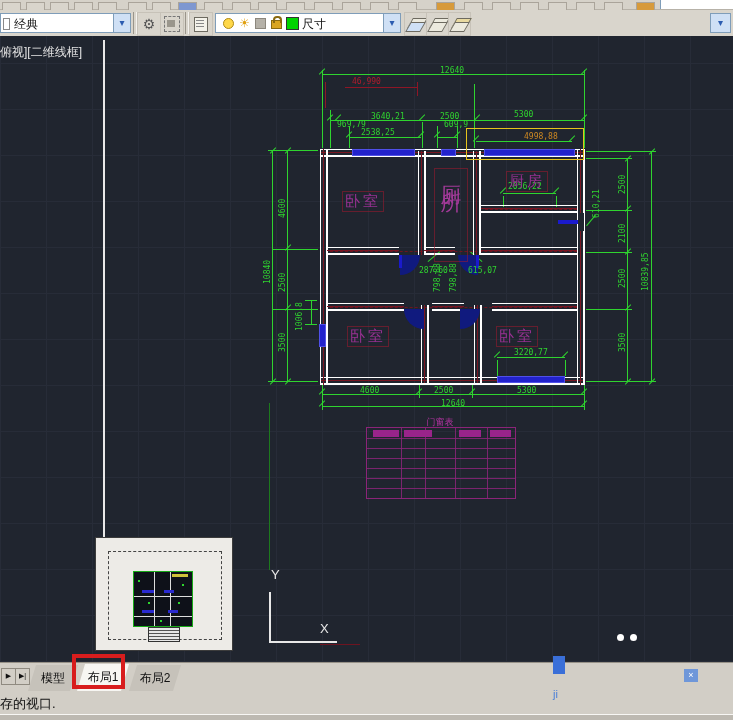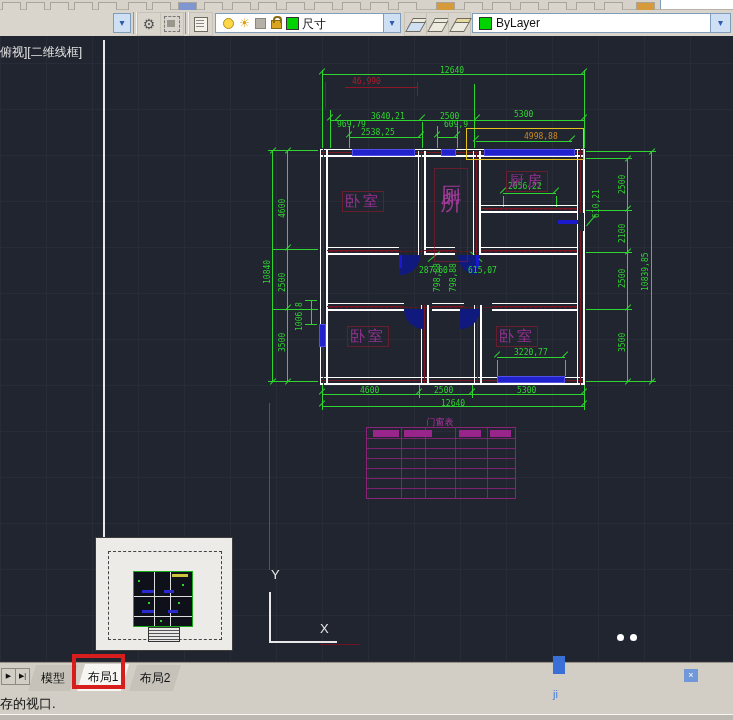--- a/index.html
+++ b/index.html
@@ -104,20 +104,24 @@
     <div class="stub" style="left:492px"></div>
     <div class="stub" style="left:520px"></div>
     <div class="stub" style="left:548px"></div>
     <div class="stub" style="left:576px"></div>
     <div class="stub" style="left:604px"></div>
     <div class="stub orange" style="left:636px"></div>
     <div class="wfield"></div>
   </div>
 
   <div id="row2">
+    <div class="combo" style="left:0;width:114px">
+      <span style="position:absolute;left:2px;top:4px;width:5px;height:10px;border:1px solid #8a8a8a"></span>
+      <span style="position:absolute;left:13px;top:2px;font-size:12px;color:#111">经典</span>
+    </div>
     <div class="arrowbtn" style="left:113px">▾</div>
     <div class="vsep" style="left:133px"></div>
     <div class="tbtn" style="left:137px"><span style="font-size:14px;color:#555">⚙</span></div>
     <div class="tbtn" style="left:160px">
       <span style="position:absolute;left:3px;top:3px;width:14px;height:14px;border:1px dashed #777"></span>
       <span style="position:absolute;left:6px;top:7px;width:8px;height:7px;background:#9a968c"></span>
     </div>
     <div class="vsep" style="left:185px"></div>
     <div class="tbtn" style="left:189px">
       <span style="position:absolute;left:4px;top:4px;width:12px;height:13px;background:#f4f2ea;border:1px solid #6d6a60"></span>
@@ -138,24 +142,20 @@
       <span class="lyrico" style="left:5px;top:5px"></span>
       <span class="lyrico" style="left:3px;top:9px;background:#cfe0f5"></span>
     </div>
     <div class="tbtn" style="left:426px;width:21px">
       <span class="lyrico" style="left:5px;top:5px"></span>
       <span class="lyrico" style="left:3px;top:9px"></span>
     </div>
     <div class="tbtn" style="left:448px;width:21px">
       <span class="lyrico" style="left:5px;top:5px;background:#e8d9a0"></span>
       <span class="lyrico" style="left:3px;top:9px"></span>
-    </div>
-    <div class="combo" style="left:472px;width:239px">
-      <span class="ico-green" style="left:6px;top:3px"></span>
-      <span style="position:absolute;left:23px;top:2px;font-size:12px;color:#111">ByLayer</span>
     </div>
     <div class="arrowbtn" style="left:710px;width:21px">▾</div>
   </div>
 
   <div id="canvas"></div>
 
   <div class="abs" style="left:0;top:44px;color:#e5e5e5;font-size:12px;z-index:6">俯视][二维线框]</div>
   <div class="wl" style="left:103px;top:40px;width:2px;height:497px;z-index:5"></div>
 
   <div class="wallh" style="left:320px;top:149px;width:265px"></div>

